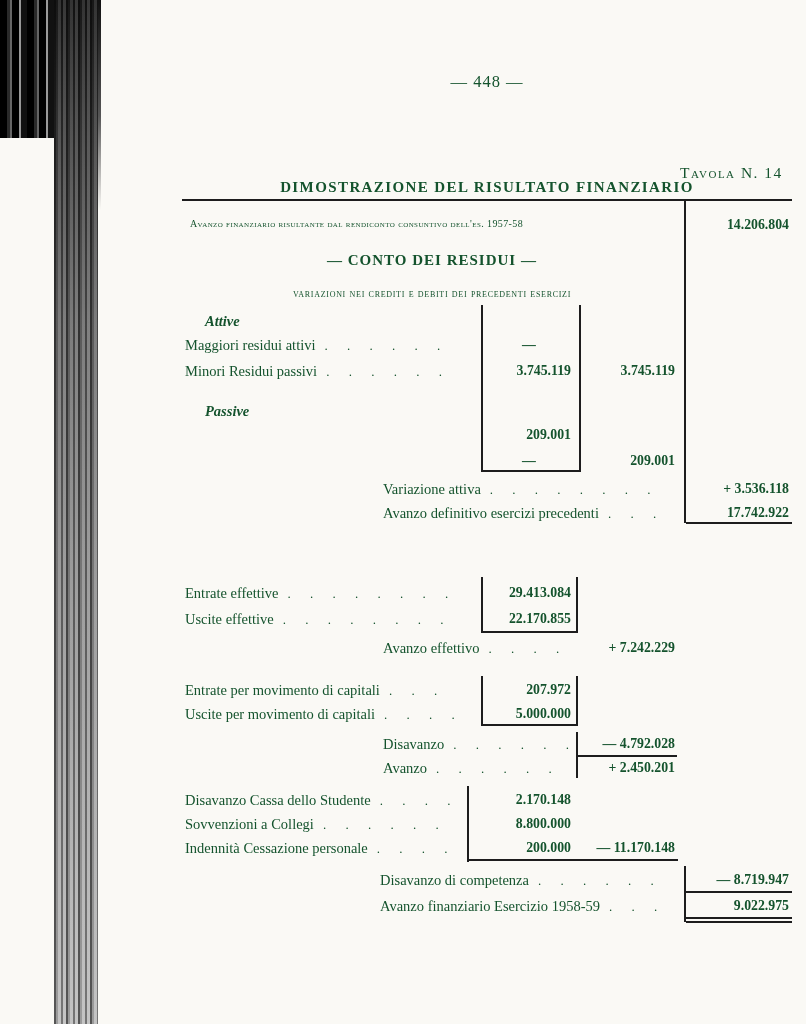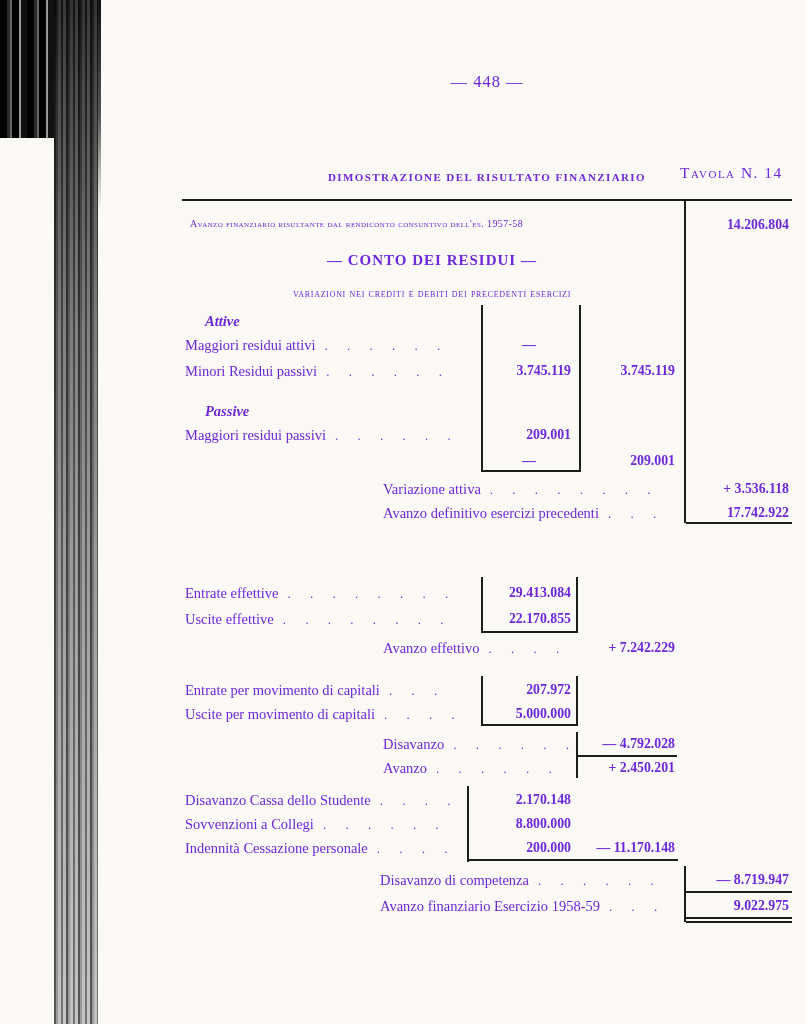--- a/index.html
+++ b/index.html
@@ -1,19 +1,19 @@
 <!DOCTYPE html>
 <html><head>
 <meta charset="utf-8">
 <style>
   html,body{margin:0;padding:0;background:#9a9a9a;}
   .page{
     position:relative;width:806px;height:1024px;margin:0 auto;
     background:#faf9f5;overflow:hidden;
-    font-family:"Liberation Serif","DejaVu Serif",serif;color:#6d28d9;
+    font-family:"Liberation Serif","DejaVu Serif",serif;color:#14532d;
   }
   
   .scan-blob{
     position:absolute;left:0;top:0;width:94px;height:138px;
     background:
       repeating-linear-gradient(90deg,#000 0 7px,#2a2a2a 7px 10px,#666 10px 12px,#000 12px 19px,#999 19px 21px,#111 21px 27px);
   }
   .scan-band{
     position:absolute;left:54px;top:0;width:44px;height:1024px;
     background:
@@ -23,21 +23,21 @@
   .scan-streak{
     position:absolute;left:98px;top:0;width:3px;height:210px;
     background:linear-gradient(180deg,#111 0%,#555 55%,rgba(150,150,150,0) 100%);
   }
   
   .abs{position:absolute;white-space:nowrap;}
   .centerband{position:absolute;left:182px;width:610px;text-align:center;white-space:nowrap;}
   .centerhalf{position:absolute;left:182px;width:500px;text-align:center;white-space:nowrap;}
   .pagenum{top:72px;font-size:16.5px;letter-spacing:1px;}
   .tavola{top:128px;left:680px;font-size:15.5px;font-variant:small-caps;letter-spacing:1.5px;margin-top:36px;}
-  .doctitle{top:171px;font-weight:bold;font-size:11px;letter-spacing:1.4px;}
+  .doctitle{top:179px;font-weight:bold;font-size:15px;letter-spacing:1.4px;}
   .opening-label{top:218px;left:190px;font-size:10px;font-variant:small-caps;letter-spacing:0.4px;}
   .sectitle{font-weight:bold;font-size:15px;letter-spacing:1px;}
   .subtitle{font-variant:small-caps;font-size:11.6px;letter-spacing:0.7px;}
   .grouphead{font-style:italic;font-weight:600;font-size:14.5px;}
   .row{position:absolute;left:185px;white-space:nowrap;font-size:14.5px;}
   .row .dots{letter-spacing:8px;margin-left:9px;font-size:13px;}
   .num{position:absolute;font-size:13.8px;font-weight:600;text-align:right;white-space:nowrap;}
   .col1{left:487px;width:84px;}
   .col2{left:583px;width:92px;}
   .col3{left:688px;width:101px;}
@@ -98,23 +98,20 @@
   <div class="num col1 dash" style="top:337px;">—</div>
 
   <div class="row" style="top:363px;">
     <span>Minori Residui passivi</span><span class="dots">. . . . . .</span>
   </div>
   <div class="num col1" style="top:363px;">3.745.119</div>
   <div class="num col2" style="top:363px;">3.745.119</div>
 
   <div class="abs grouphead" style="top:403px;left:205px;">Passive</div>
 
-  <div class="row" style="top:427px;">
-    <span>Maggiori residui passivi</span><span class="dots">. . . . . .</span>
-  </div>
   <div class="num col1" style="top:427px;">209.001</div>
 
   <div class="num col1 dash" style="top:453px;">—</div>
   <div class="num col2" style="top:453px;">209.001</div>
 
   <div class="row" style="top:481px;left:383px;">
     <span>Variazione attiva</span><span class="dots">. . . . . . . .</span>
   </div>
   <div class="num col3" style="top:481px;">+ 3.536.118</div>
 

